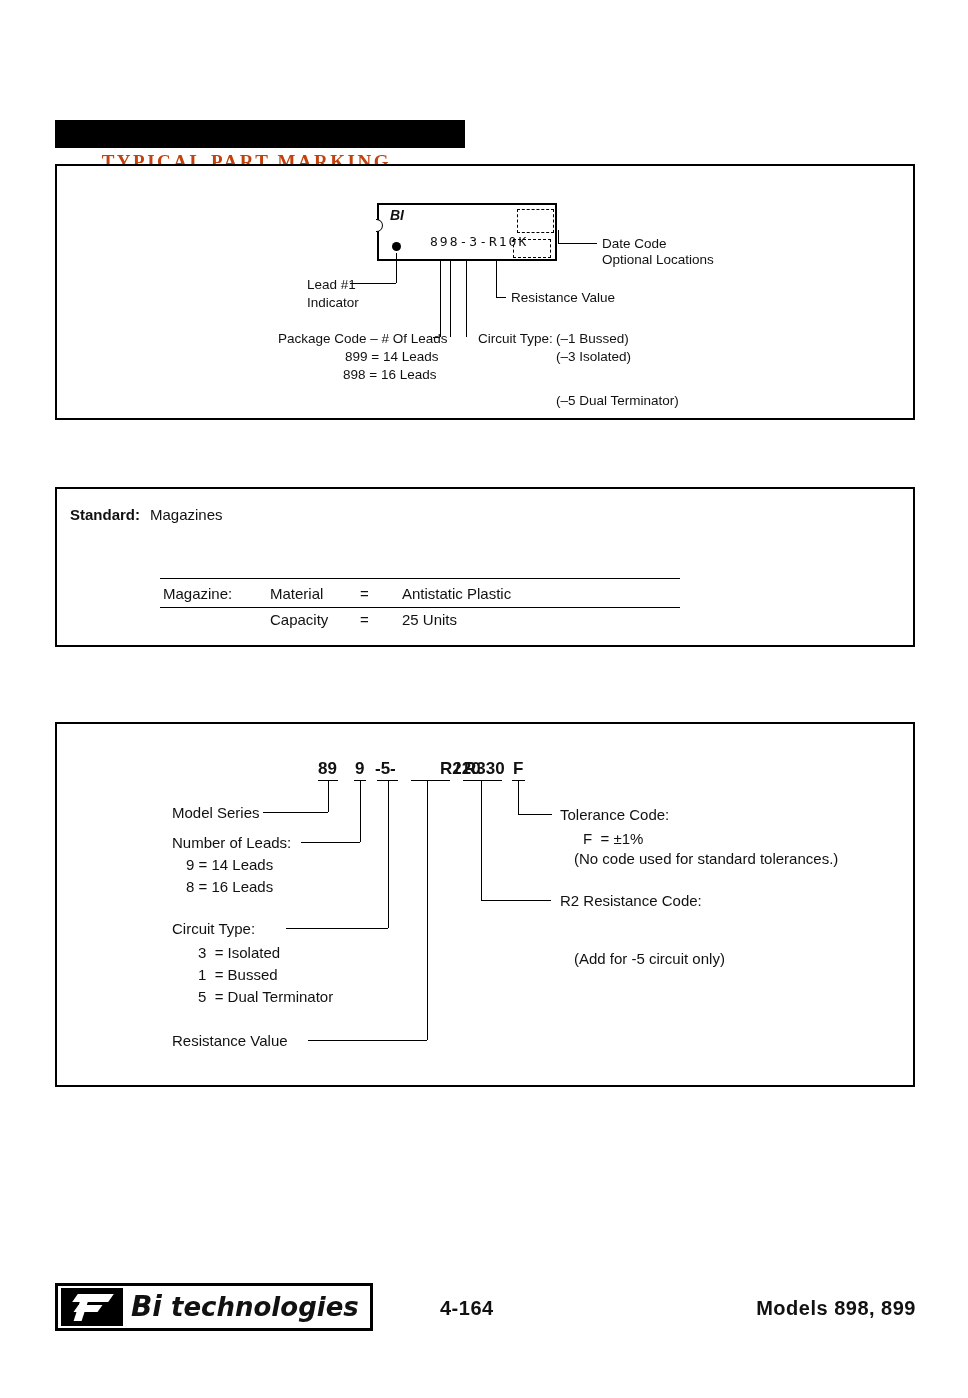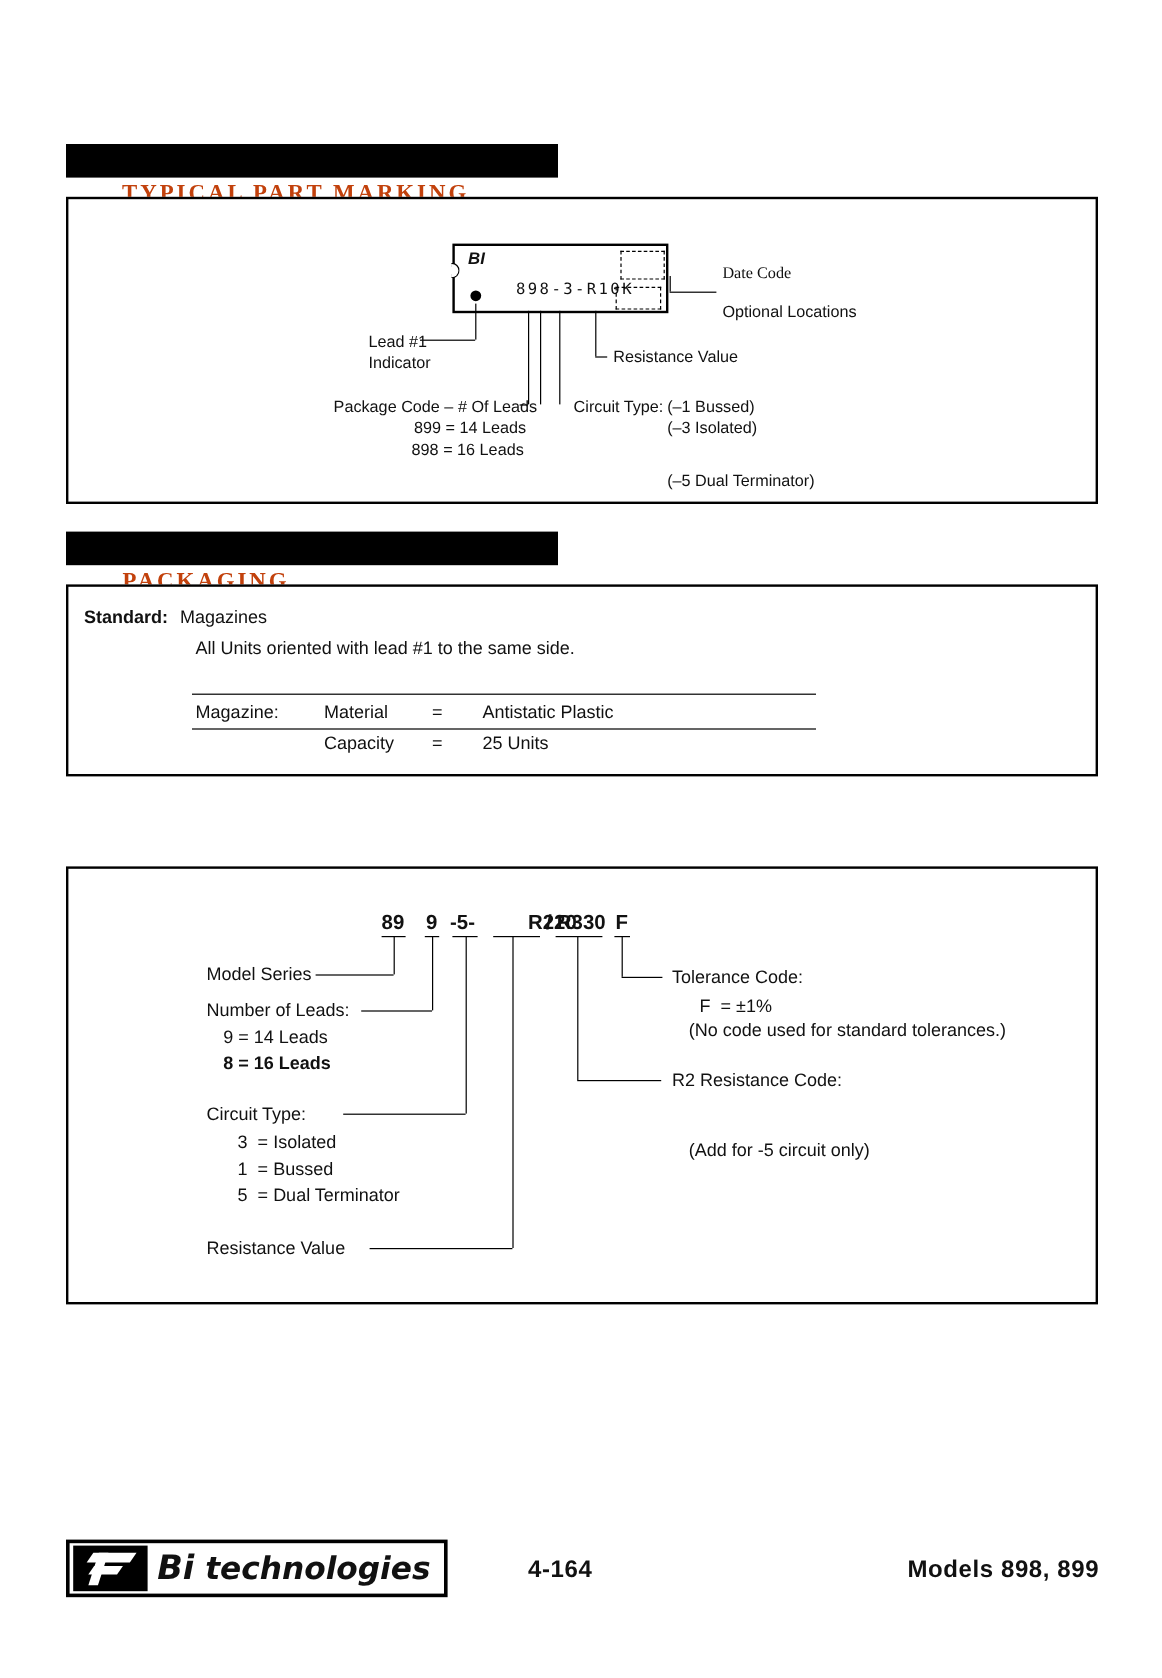--- a/index.html
+++ b/index.html
@@ -48,21 +48,21 @@
   <div class="chip" style="left:377px; top:203px; width:180px; height:58px;"></div>
   <div class="chip-notch" style="left:376px; top:219px;"></div>
   <div class="txt b" style="left:390px; top:207px; font-style:italic; font-size:14px;">BI</div>
   <div class="dot" style="left:392px; top:242px;"></div>
   <div class="txt mono" style="left:430px; top:234px; font-size:13px;">898-3-R10K</div>
   <div class="dash" style="left:517px; top:209px; width:37px; height:24px;"></div>
   <div class="dash" style="left:513px; top:239px; width:38px; height:19px;"></div>
 
   <div class="vline" style="left:558px; top:230px; height:13px;"></div>
   <div class="hline" style="left:558px; top:243px; width:39px;"></div>
-  <div class="txt" style="left:602px; top:220px;font-family:Liberation Serif, serif;">Date Code</div>
+  <div class="txt" style="left:602px; top:236px;">Date Code</div>
   <div class="txt" style="left:602px; top:252px;">Optional Locations</div>
 
   <div class="hline" style="left:350px; top:283px; width:46px;"></div>
   <div class="vline" style="left:396px; top:253px; height:30px;"></div>
   <div class="txt" style="left:307px; top:277px;">Lead #1</div>
   <div class="txt" style="left:307px; top:295px;">Indicator</div>
 
   <div class="vline" style="left:496px; top:259px; height:38px;"></div>
   <div class="hline" style="left:496px; top:297px; width:10px;"></div>
   <div class="txt" style="left:511px; top:290px;">Resistance Value</div>
@@ -73,28 +73,24 @@
   <div class="txt" style="left:278px; top:331px;">Package Code – # Of Leads</div>
   <div class="txt" style="left:345px; top:349px;">899 = 14 Leads</div>
   <div class="txt" style="left:343px; top:367px;">898 = 16 Leads</div>
 
   <div class="vline" style="left:466px; top:259px; height:78px;"></div>
   <div class="txt" style="left:478px; top:331px;">Circuit Type:</div>
   <div class="txt" style="left:556px; top:331px;">(–1 Bussed)</div>
   <div class="txt" style="left:556px; top:349px;">(–3 Isolated)</div>
   <div class="txt" style="left:556px; top:367px;margin-top:26px;">(–5 Dual Terminator)</div>
 
-  <div class="bar" style="top:443px;">
-    <span>PACKAGING</span>
-  </div>
 
   <div class="box" style="top:487px; height:160px;"></div>
   <div class="txt t15 b" style="left:70px; top:506px;">Standard:</div>
   <div class="txt t15" style="left:150px; top:506px;">Magazines</div>
-  <div class="txt t15" style="left:163px; top:532px;">All Units oriented with lead #1 to the same side.</div>
 
   <div class="hline" style="left:160px; top:578px; width:520px;"></div>
   <div class="txt t15" style="left:163px; top:585px;">Magazine:</div>
   <div class="txt t15" style="left:270px; top:585px;">Material</div>
   <div class="txt t15" style="left:360px; top:585px;">=</div>
   <div class="txt t15" style="left:402px; top:585px;">Antistatic Plastic</div>
   <div class="hline" style="left:160px; top:607px; width:520px;"></div>
   <div class="txt t15" style="left:270px; top:611px;">Capacity</div>
   <div class="txt t15" style="left:360px; top:611px;">=</div>
   <div class="txt t15" style="left:402px; top:611px;">25 Units</div>
@@ -127,21 +123,21 @@
   <div class="hline" style="left:263px; top:812px; width:65px;"></div>
   <div class="hline" style="left:301px; top:842px; width:59px;"></div>
   <div class="hline" style="left:286px; top:928px; width:102px;"></div>
   <div class="hline" style="left:308px; top:1040px; width:119px;"></div>
   <div class="hline" style="left:481px; top:900px; width:70px;"></div>
   <div class="hline" style="left:518px; top:814px; width:34px;"></div>
 
   <div class="txt t15" style="left:172px; top:804px;">Model Series</div>
   <div class="txt t15" style="left:172px; top:834px;">Number of Leads:</div>
   <div class="txt t15" style="left:186px; top:856px;">9 = 14 Leads</div>
-  <div class="txt t15" style="left:186px; top:878px;font-weight:bold;">8 = 16 Leads</div>
+  <div class="txt t15" style="left:186px; top:878px;">8 = 16 Leads</div>
   <div class="txt t15" style="left:172px; top:920px;">Circuit Type:</div>
   <div class="txt t15" style="left:198px; top:944px;">3  = Isolated</div>
   <div class="txt t15" style="left:198px; top:966px;">1  = Bussed</div>
   <div class="txt t15" style="left:198px; top:988px;">5  = Dual Terminator</div>
   <div class="txt t15" style="left:172px; top:1032px;">Resistance Value</div>
 
   <div class="txt t15" style="left:560px; top:806px;">Tolerance Code:</div>
   <div class="txt t15" style="left:583px; top:830px;">F  = ±1%</div>
   <div class="txt t15" style="left:574px; top:850px;">(No code used for standard tolerances.)</div>
   <div class="txt t15" style="left:560px; top:892px;">R2 Resistance Code:</div>

